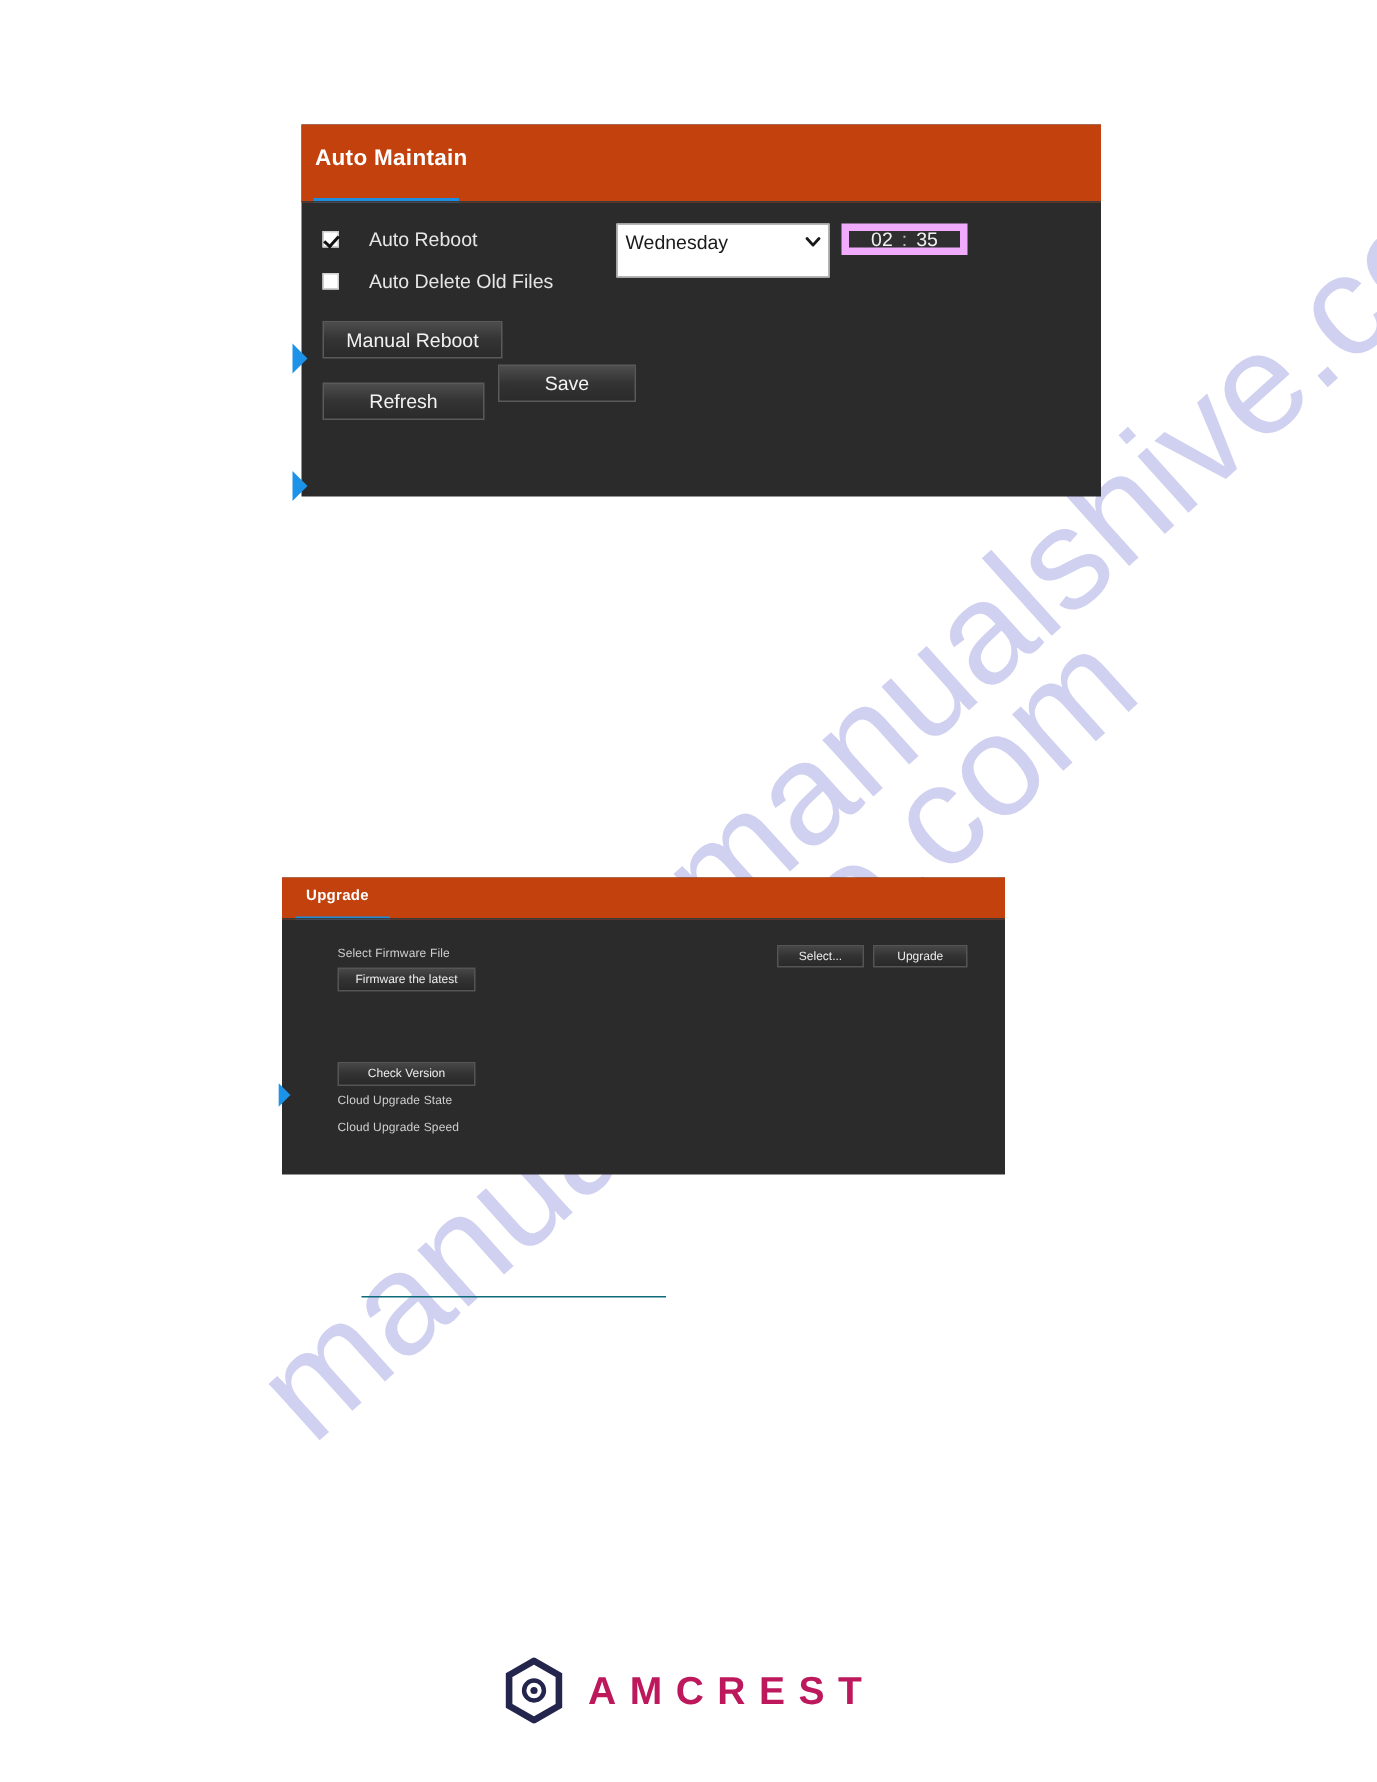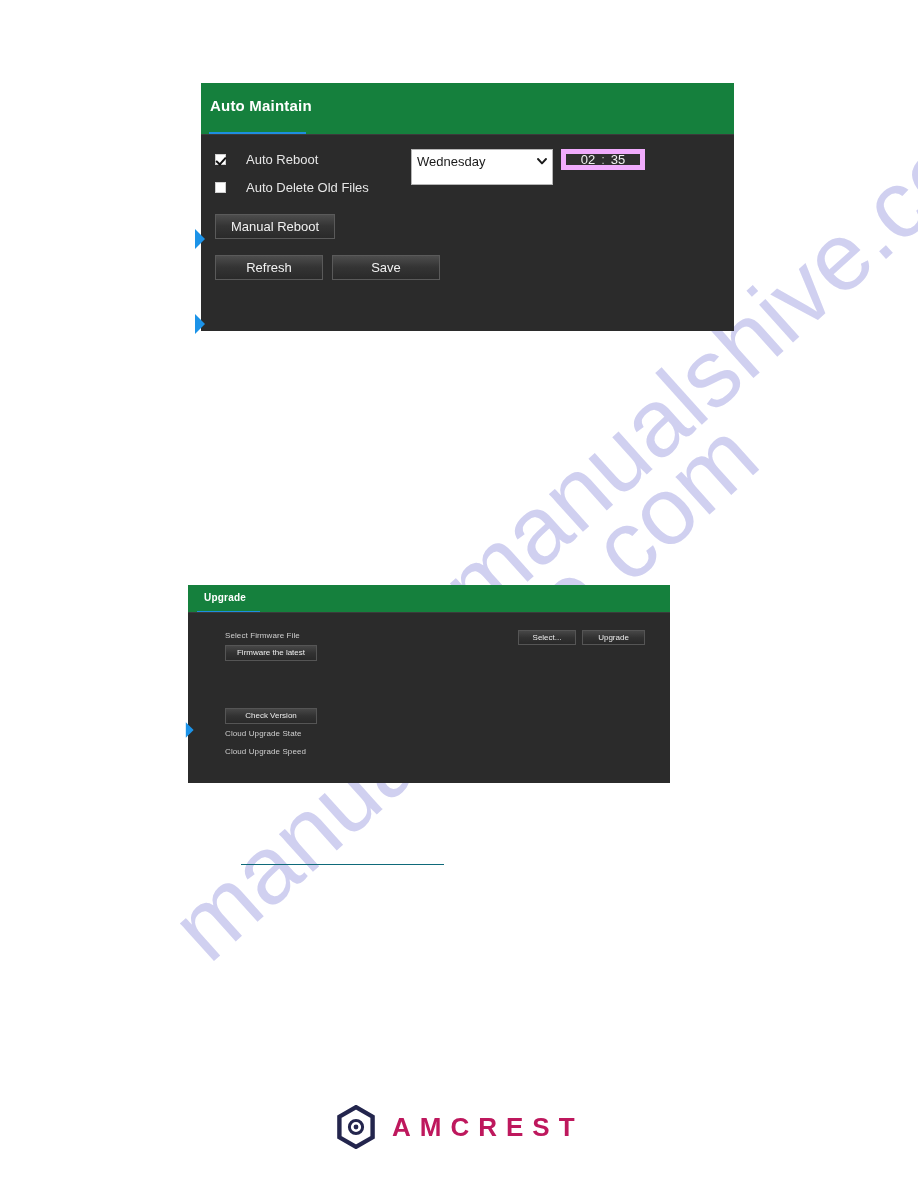--- a/index.html
+++ b/index.html
@@ -47,21 +47,21 @@
   }
 
   
   .panel {
     position: absolute;
     background: #2b2b2b;
     z-index: 10;
     box-sizing: border-box;
   }
   .panel-header {
-    background: #15803d;
+    background: #c2410c;
     position: relative;
     box-sizing: border-box;
   }
   .panel-title {
     color: #ffffff;
     font-weight: bold;
     letter-spacing: .2px;
   }
   .tab-underline {
     position: absolute;
@@ -209,22 +209,22 @@
   #btn-refresh {
     position: absolute;
     left: 14px;
     top: 120px;
     width: 108px;
     height: 25px;
   }
   #btn-save {
     position: absolute;
     left: 131px;
-    top: 120px;
-    width: 108px;
+    top: 108px;
+    width: 92px;
     height: 25px;
   }
 
   
   .edge-arrow {
     position: absolute;
     width: 14px;
     height: 22px;
     z-index: 12;
     pointer-events: none;

